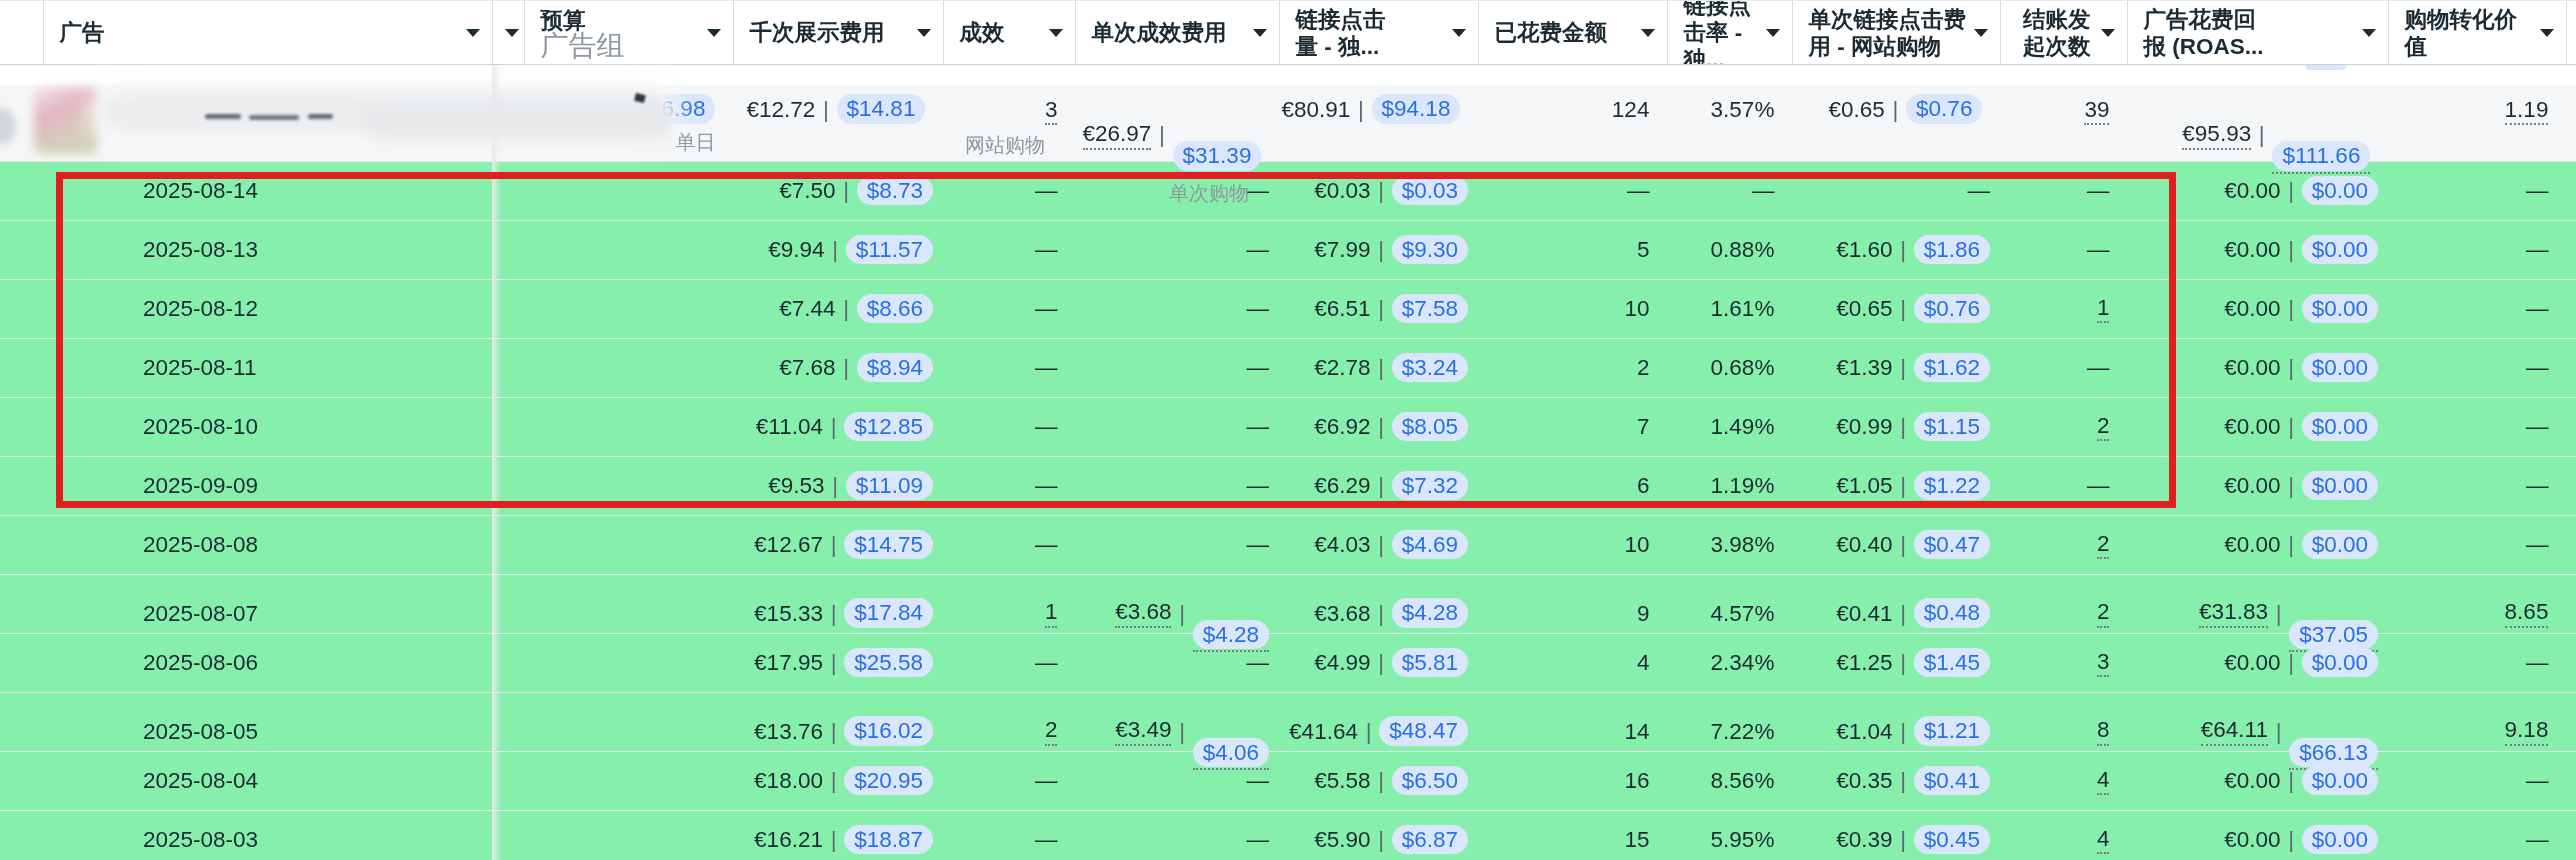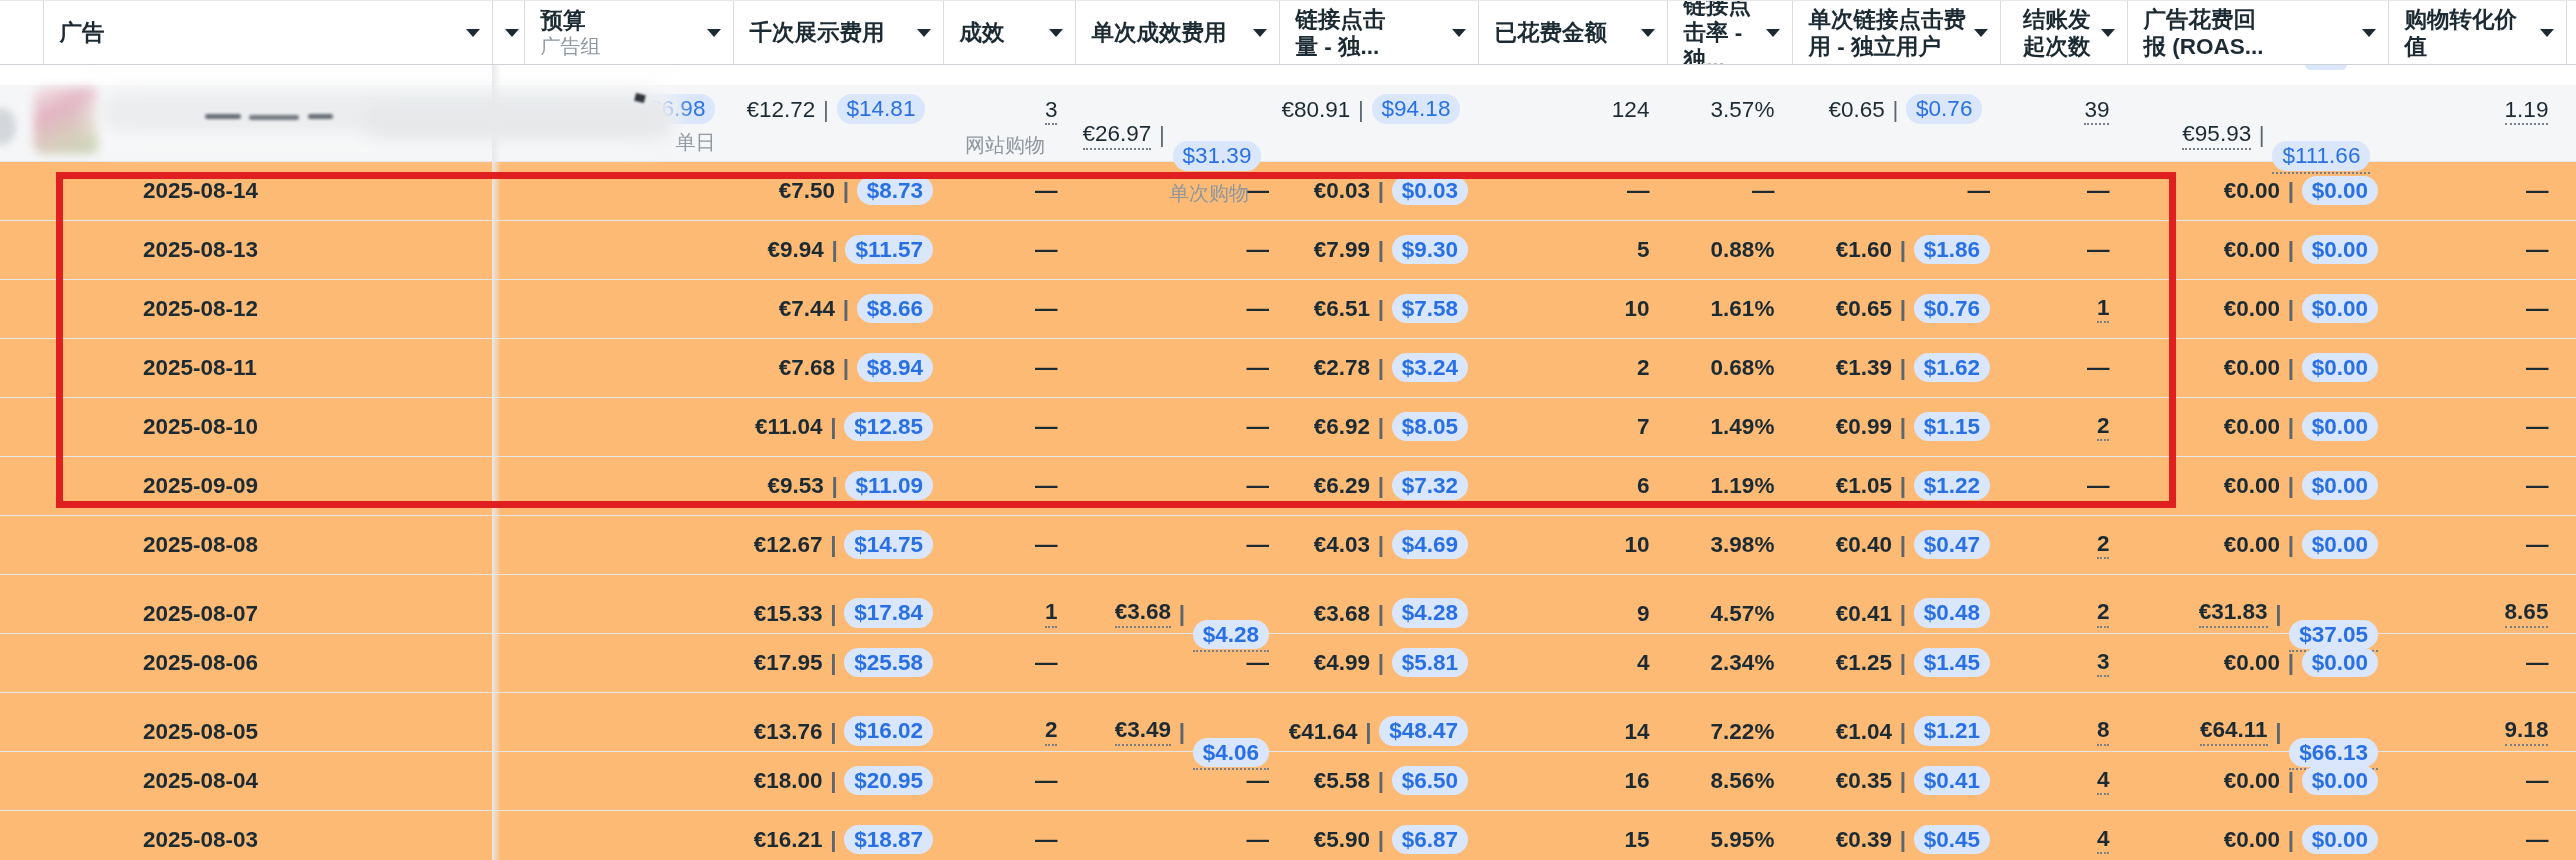--- a/index.html
+++ b/index.html
@@ -6,35 +6,35 @@
   .stage{position:relative;width:2576px;height:860px;background:#fff;overflow:hidden;
          font-family:"Liberation Sans",sans-serif;color:var(--dark);}
   .grid{display:grid;grid-template-columns:44px 449px 32px 209px 210px 132px 204px 199px 189px 125px 208px 127px 261px 178px 9.3px;}
   
   .hdr{position:absolute;top:0;left:0;width:100%;height:65px;background:#fff;z-index:3;
        border-top:1.5px solid #e7e8ea;border-bottom:1.5px solid #ced2d6;box-sizing:border-box;}
   .hc{display:flex;align-items:center;justify-content:space-between;padding:0 12.4px 0 15.5px;
       border-right:1.5px solid #d9dcdf;font-weight:700;font-size:22.5px;line-height:27px;overflow:hidden;}
   .hc.noborder{border-right:none;}
   .hc .lblwrap{display:flex;flex-direction:column;justify-content:center;}
-  .hc .sub{font-weight:400;color:var(--gray);font-size:20px;line-height:24px;}
+  .hc .sub{font-weight:400;color:var(--gray);font-size:28px;line-height:24px;}
   .caret{width:0;height:0;border-left:7px solid transparent;border-right:7px solid transparent;
          border-top:8.5px solid #1c2b33;flex:none;margin-left:6.2px;}
   .hc.mini{justify-content:center;padding:0;}
   .lbl.w-clicks{max-width:98px;}
   .lbl.w-cplc{max-width:167px;}
   .lbl.w-chk{max-width:74px;text-align:right;}
   .lbl.w-roas{max-width:133px;}
   
   .tbl{position:absolute;top:65px;left:0;width:100%;}
   .sliver{height:20px;background:#fff;position:relative;}
   .pillfrag{position:absolute;left:2305px;top:0;width:42px;height:5.4px;background:var(--pillbg);
             border-radius:0 0 7px 7px;}
   .summary{height:76px;background:var(--sumbg);position:relative;}
-  .r{height:59px;border-top:1.5px solid #e5e6e8;box-sizing:border-box;background:#fdba74;font-weight:bold;}
+  .r{height:59px;border-top:1.5px solid #e5e6e8;box-sizing:border-box;background:#86efac;}
   .cell{display:flex;align-items:center;justify-content:flex-end;padding-right:18.6px;font-size:22.5px;overflow:visible;}
   .cell.money{padding-right:11px;}
   .cell.left{justify-content:flex-start;padding-left:99px;padding-right:0;}
   .cell.empty{padding:0;}
   .sep{color:#5c666f;margin:0 7.7px;}
   .pill{background:var(--pillbg);color:var(--blue);padding:2.3px 10px;border-radius:14.7px;white-space:nowrap;}
   .dot{border-bottom:2.3px dotted #767f88;padding-bottom:0.8px;}
   .pw{display:inline-block;}
   .pw.dot{padding-bottom:2.3px;margin-top:47px;}
   .sub{color:var(--gray);font-size:20px;}
@@ -116,21 +116,21 @@
         <span class="caret"></span>
       </div>
       <div class="hc">
         <div class="lblwrap">
           <span class="lbl w-clicks">链接点击率 - 独...</span>
         </div>
         <span class="caret"></span>
       </div>
       <div class="hc">
         <div class="lblwrap">
-          <span class="lbl w-cplc">单次链接点击费用 - 独立用户</span>
+          <span class="lbl w-cplc">单次链接点击费用 - 网站购物</span>
         </div>
         <span class="caret"></span>
       </div>
       <div class="hc">
         <div class="lblwrap">
           <span class="lbl w-chk">结账发起次数</span>
         </div>
         <span class="caret"></span>
       </div>
       <div class="hc">

